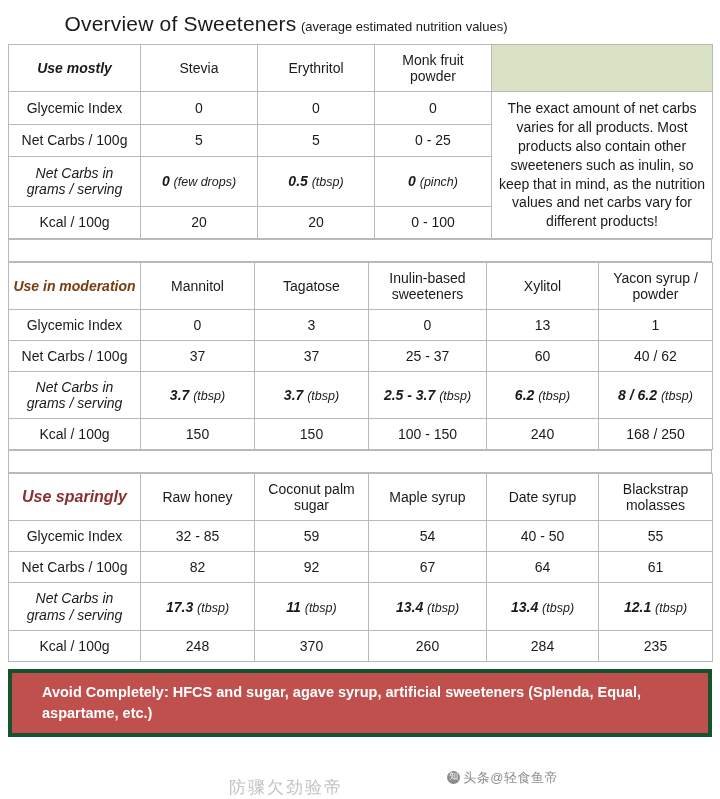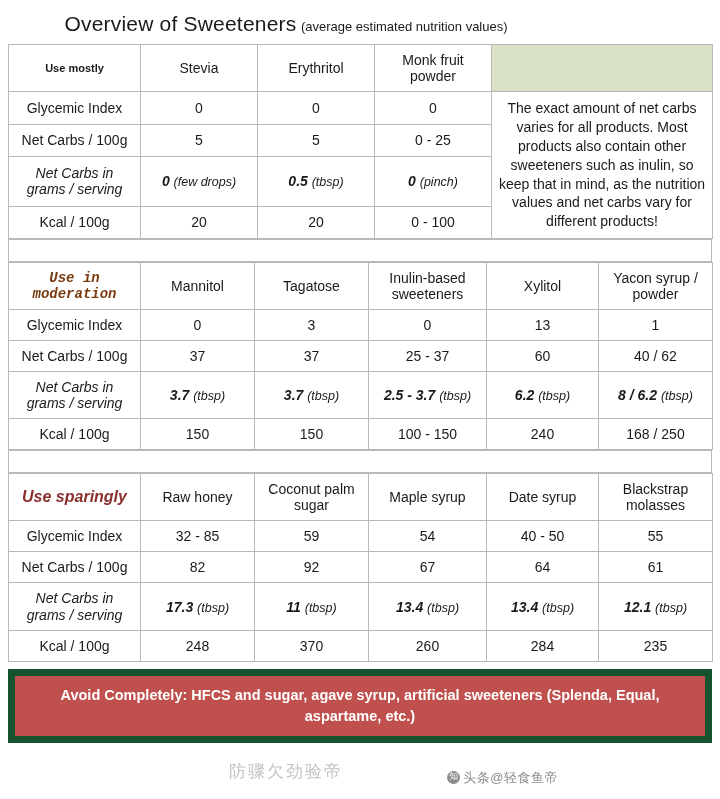--- a/index.html
+++ b/index.html
@@ -54,33 +54,33 @@
   }
   td.rowlabel.ital {
     font-style: italic;
     line-height: 1.15;
   }
   td.hdr-green {
     background: #d9e2c4;
     font-size: 15px;
   }
   td.hdr-green.first {
-    font-weight: bold;
-    font-size: 11px;
+    font-style: italic;
+    font-weight: bold;
+    font-size: 14px;
   }
   td.hdr-orange {
     background: #fbd9bf;
     font-size: 15px;
   }
   td.hdr-orange.first {
     font-style: italic;
     font-weight: bold;
     font-size: 14px;
     color: #7a3b10;
-    font-family: Liberation Mono, monospace;
   }
   td.hdr-red {
     background: #f2c9c9;
     font-size: 15px;
   }
   td.hdr-red.first {
     font-style: italic;
     font-weight: bold;
     font-size: 16px;
     color: #8c2f2f;
@@ -107,28 +107,27 @@
     background: #ffffff;
   }
   .fullwidth-note td {
     font-size: 13px;
     padding: 8px 6px;
   }
   .avoid {
     margin-top: 7px;
     background: #c0504d;
     color: #ffffff;
-    text-align: center;
     font-size: 14.5px;
     font-weight: bold;
     line-height: 1.45;
     padding: 9px 30px;
     box-sizing: border-box;
     width: 704px;
-    border: 7px solid #14532d;
+    border: 4px solid #14532d;
   }
   .watermark {
     position: absolute;
     right: 14px;
     bottom: 12px;
     font-size: 13px;
     color: #8c8c8c;
     letter-spacing: .5px;
   }
   .wm-logo {
@@ -146,21 +145,21 @@
     color: #fff;
     font-size: 9px;
     position: absolute;
     left: 2px;
     top: -1px;
   }
   .center-wm {
     position: absolute;
     left: 0;
     right: 0;
-    bottom: 16px;
+    bottom: 0;
     text-align: center;
     font-size: 17px;
     color: rgba(120,120,120,.45);
     letter-spacing: 2px;
     pointer-events: none;
   }
 </style>
 </head>
 <body>
 

